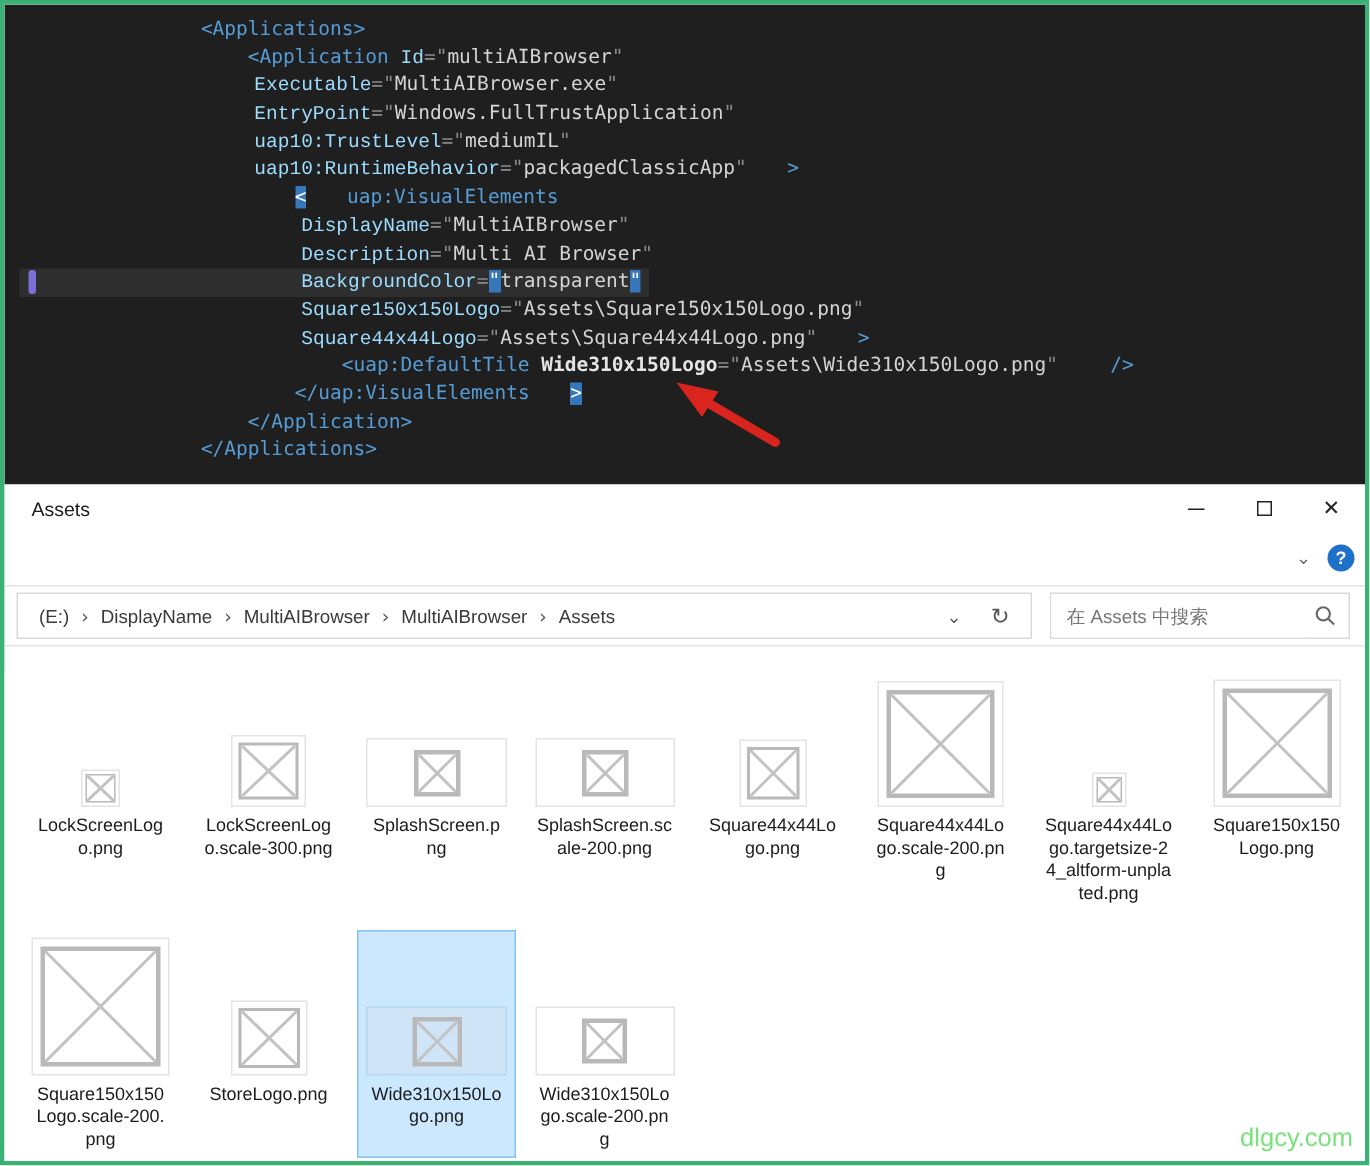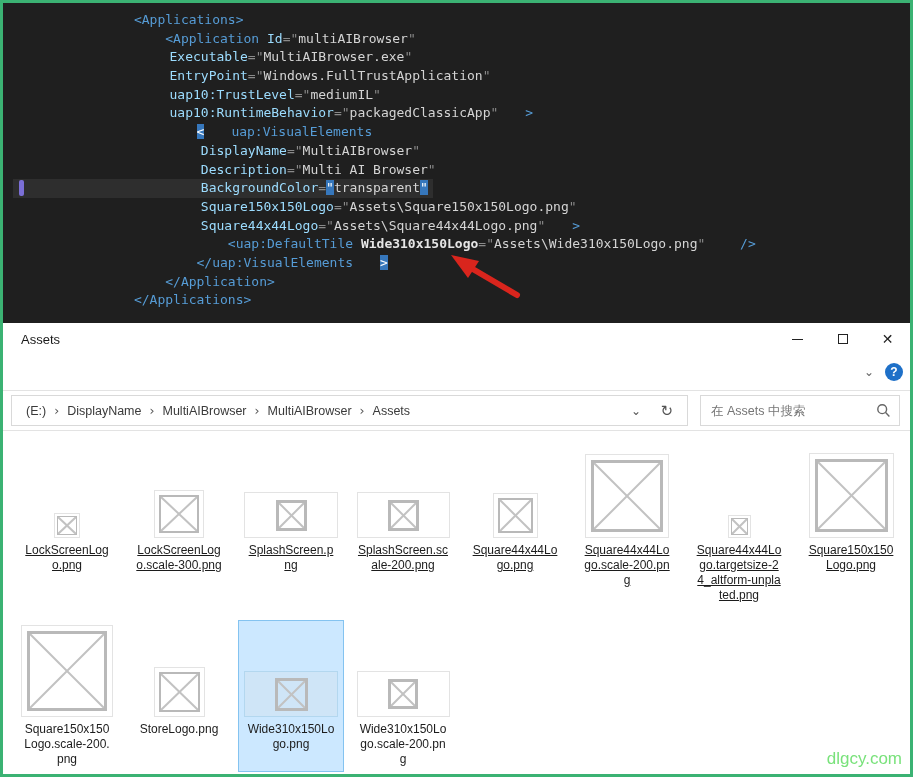--- a/index.html
+++ b/index.html
@@ -17,21 +17,21 @@
   }
   .code-line { position:relative; height:18.7px; }
   .code-line.current {
     background:linear-gradient(to right,#2e2e2e 0,#2e2e2e 420px,transparent 420px);
   }
   .cursor-bar {
     position:absolute; left:6px; top:1px; width:5px; height:16px;
     background:#7b6fd6; border-radius:2px;
   }
   .tag  { color:#569cd6;margin-left:27px; }
-  .attr { color:#9cdcfe; }
+  .attr { color:#9cdcfe;font-family:Liberation Mono, monospace; }
   .val  { color:#d4d4d4; }
   .punc { color:#8a8a8a; }
   .white{ color:#e5e5e5; font-weight:bold; }
   .hlbox { background:#3677bc; color:#ffffff; }
   
   .arrow-overlay { position:absolute; left:0; top:0; width:913px; height:777px; pointer-events:none; z-index:30; }
   
   .explorer { position:relative; width:907px; height:451px; background:#ffffff; color:#1c1c1c; }
   .titlebar { position:relative; height:32px; display:flex; align-items:center; }
   .win-title { margin-left:18px; font-size:13px; color:#1a1a1a; }
@@ -63,21 +63,21 @@
   }
   .search-input {
     position:absolute; left:0; top:0; width:170px; height:29px; border:none; outline:none;
     font-size:12.5px; color:#444; padding-left:10px; font-family:"Liberation Sans", sans-serif;
   }
   .search-input::placeholder { color:#767676; }
   .search-glass { position:absolute; right:8px; top:7px; }
   
   .filearea { position:relative; height:342px; background:#fff; }
   .file-row { display:flex; padding-left:8px; }
-  .file-row.row1 { margin-top:16px;text-decoration:underline; }
+  .file-row.row1 { margin-top:16px; }
   .file-row.row2 { margin-top:12px; }
   .cell { width:112px; display:flex; justify-content:center; }
   .item { width:106px; padding:2px 0 4px; border:1px solid transparent; }
   .item.selected { background:#cce8ff; border-color:#84c3f0; }
   .thumb-area { display:flex; align-items:flex-end; justify-content:center; }
   .row1 .thumb-area { height:88px; }
   .row2 .thumb-area { height:94px; }
   .thumb { background:#fff; border:1px solid #e3e3e3; display:flex; align-items:center; justify-content:center; }
   .item.selected .thumb { background:#cfe5f7; border-color:#b3d7ef; }
   .xbox { position:relative; }

